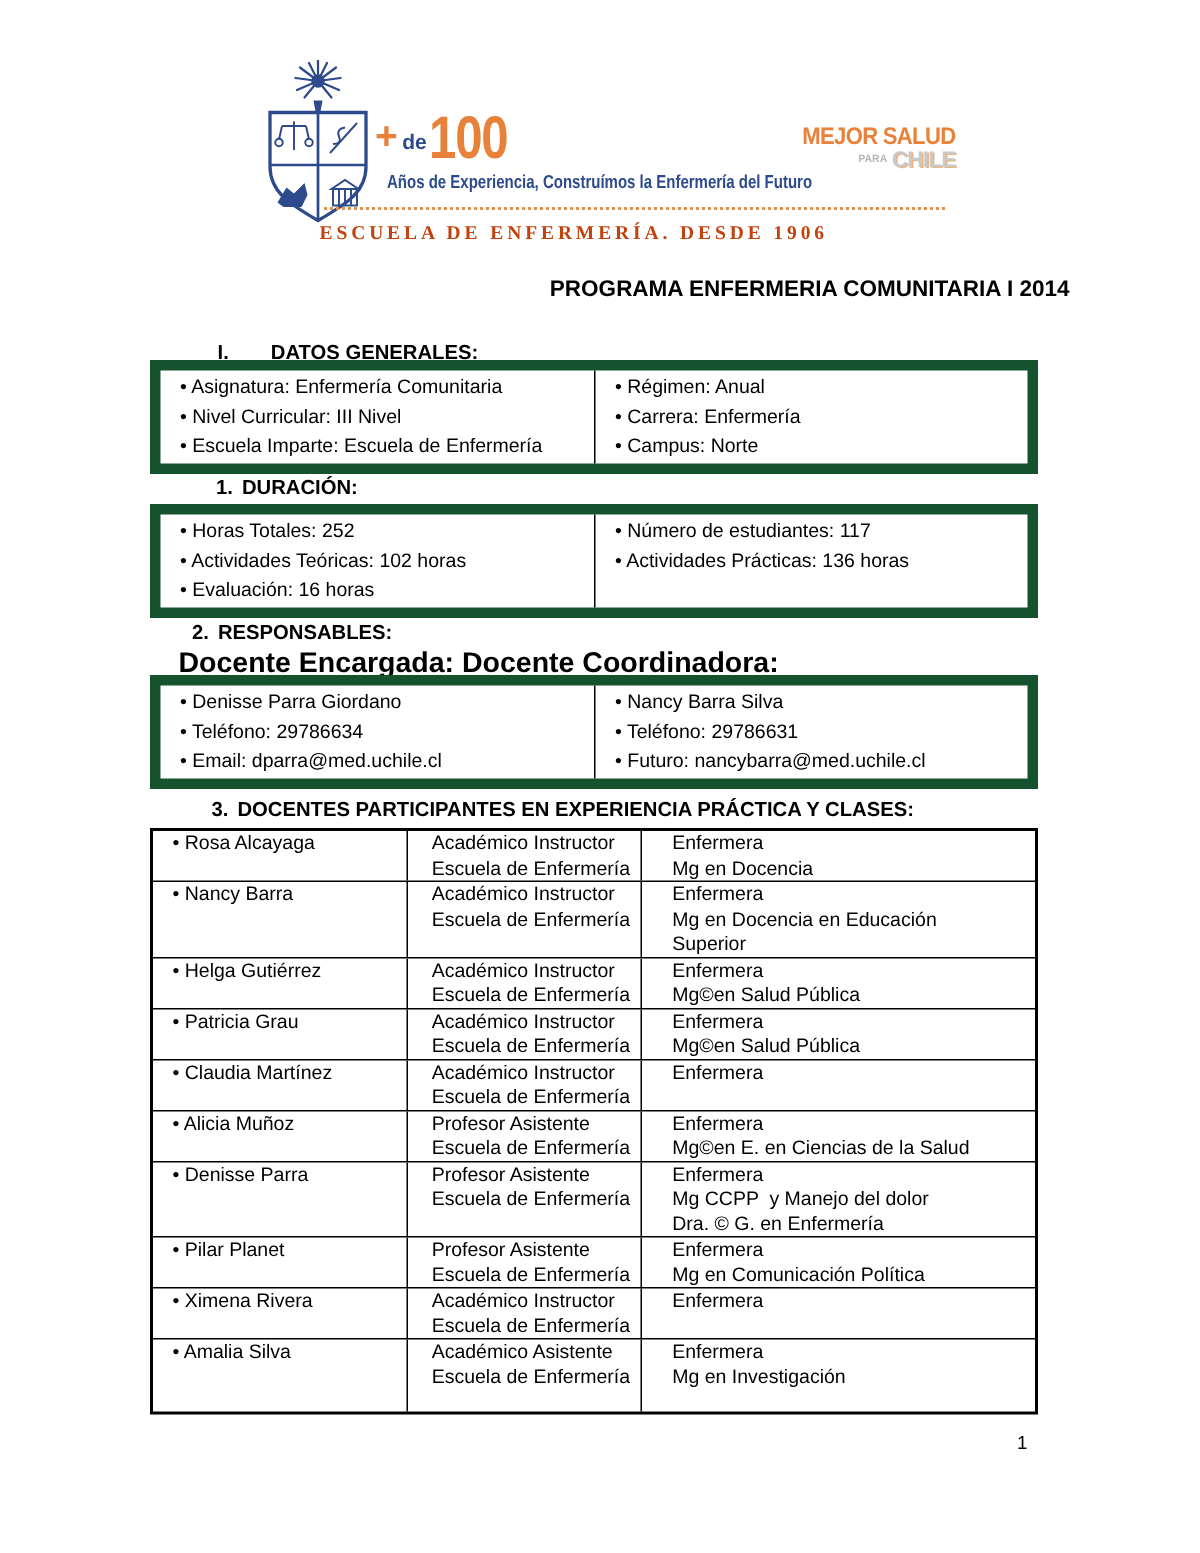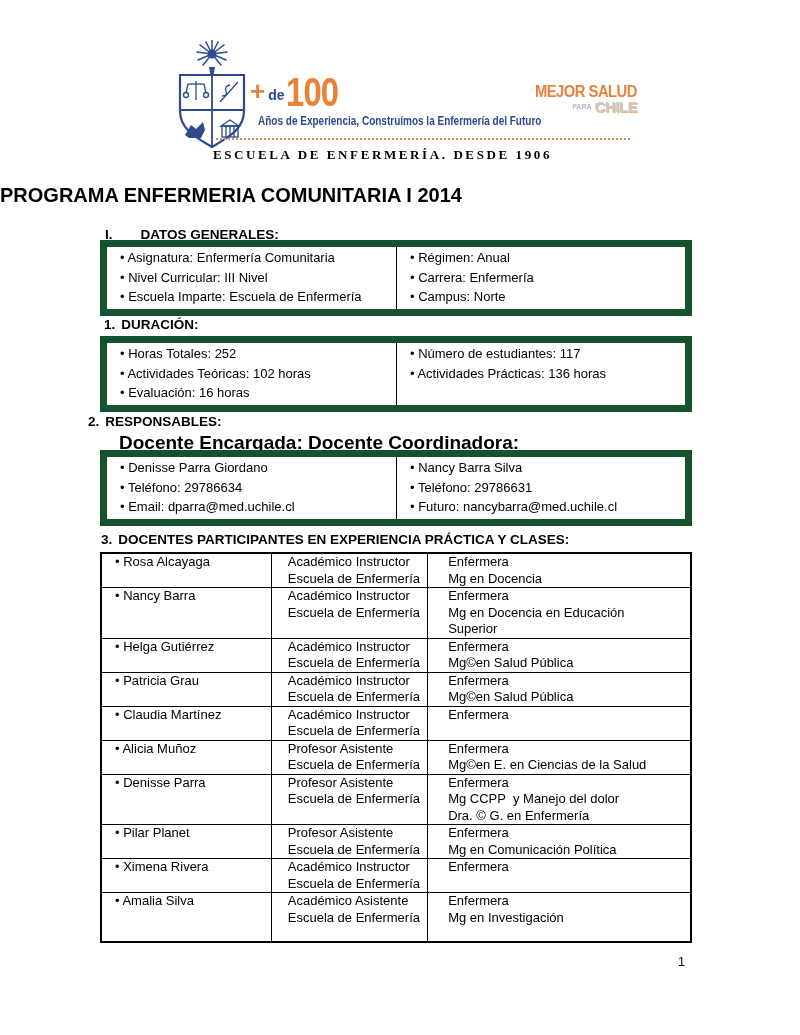--- a/index.html
+++ b/index.html
@@ -15,28 +15,28 @@
   .plus100 .de{color:#2c4a8c;font-size:14px;font-weight:700;vertical-align:6px;margin:0 1px 0 3px;}
   .plus100 .hundred{color:#e8823a;font-size:40px;font-weight:600;display:inline-block;
     transform:scaleX(.82);transform-origin:left bottom;letter-spacing:-1px;line-height:36px;}
   .tagline{position:absolute;left:258px;top:114px;color:#2c4a8c;font-size:12.5px;font-weight:700;
     transform:scaleX(.8);transform-origin:left top;white-space:nowrap;}
   .dotline{position:absolute;left:216px;top:138px;width:414px;border-top:2px dotted #e09050;}
   .mejor{position:absolute;left:497px;top:84px;width:140px;text-align:right;line-height:15px;}
   .mejor .ms{color:#e8823a;font-size:16px;font-weight:800;letter-spacing:-.5px;display:inline-block;transform:scaleX(.92);transform-origin:right;}
   .mejor .para{color:#b9b7b4;font-size:7px;font-weight:800;vertical-align:3px;margin-right:3px;}
   .mejor .chile{color:#cbc9c6;font-size:15px;font-weight:800;letter-spacing:-.5px;text-shadow:1px 1px 0 #e8b488;}
-  .banner{position:absolute;left:213px;top:147px;color:#000000;
+  .banner{position:absolute;left:213px;top:147px;color:#c2410c;
     font-family:"Liberation Serif","DejaVu Serif",serif;
     font-size:13px;font-weight:700;letter-spacing:2.6px;white-space:nowrap;}
   
-  .doc-title{position:absolute;left:0;top:184px;width:713px;text-align:left;
-    font-size:20px;font-weight:700;}
-  
-  .sec-head{position:absolute;font-size:13.5px;font-weight:700;white-space:nowrap;}
+  .doc-title{position:absolute;left:0;top:184px;width:713px;text-align:right;
+    font-size:15px;font-weight:700;}
+  
+  .sec-head{position:absolute;font-size:13.5px;font-weight:700;white-space:nowrap;margin-left:40px;}
   .sec-head .tab{margin-left:28px;}
   .sec-head .gap{margin-left:6px;}
   .sub-head{position:absolute;font-size:19px;font-weight:700;white-space:nowrap;}
   
   .t2col{position:absolute;left:100px;width:592px;box-sizing:border-box;
     border:7px solid #14532d;display:flex;background:#fff;}
   .t2col .cell{width:50%;box-sizing:border-box;padding:1px 0 2px 13px;}
   .t2col .cell.right{border-left:1.5px solid #000;}
   .bullet-line{font-size:13px;line-height:19.5px;white-space:pre-wrap;}
   

